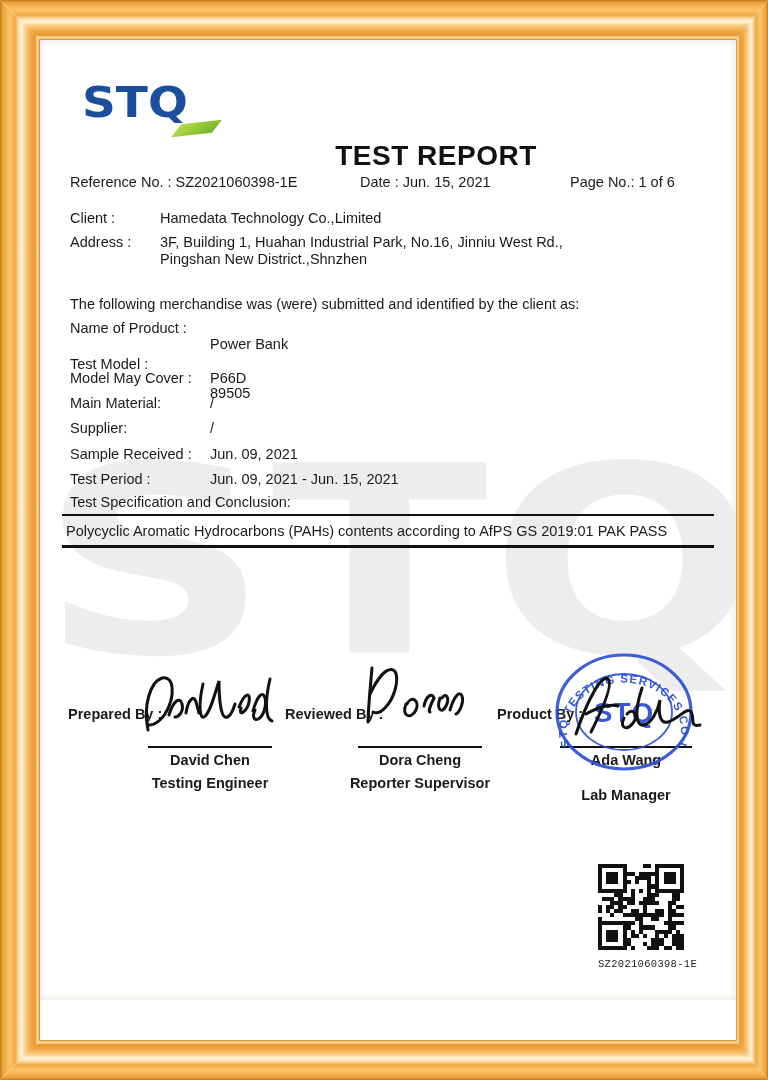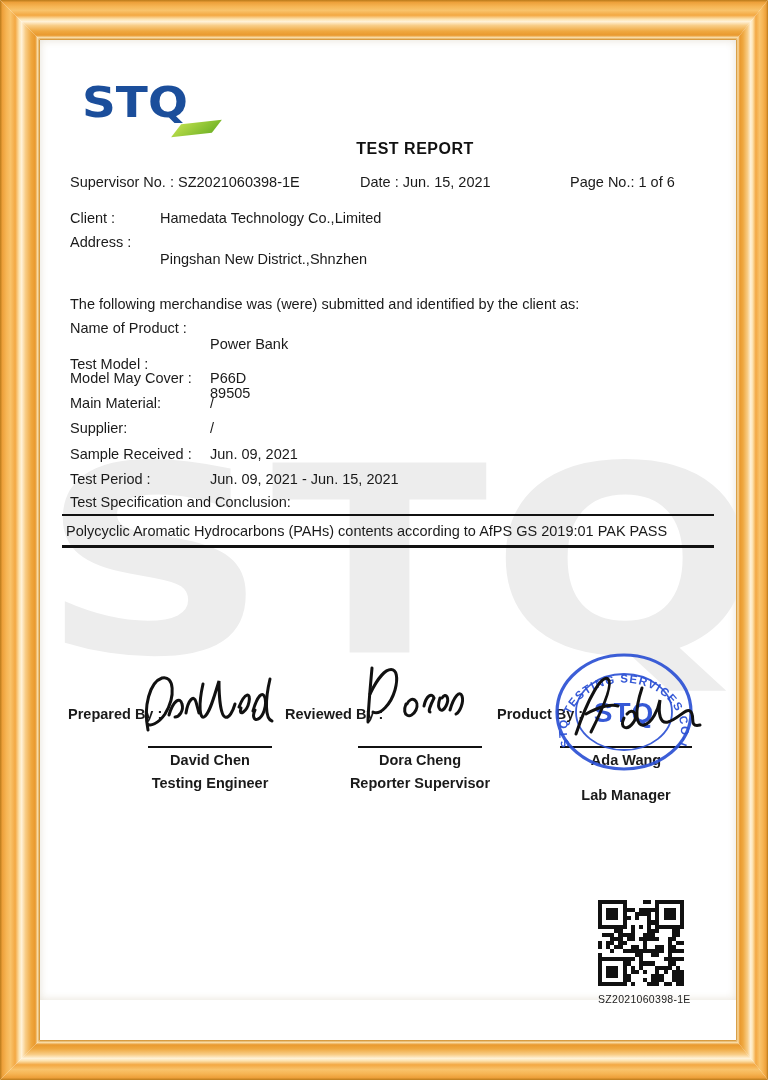--- a/index.html
+++ b/index.html
@@ -21,64 +21,65 @@
     box-shadow:inset 0 0 8px rgba(120,90,30,.18);}
   .abs{position:absolute;}
   .txt{font-size:14.5px;color:#1a1a1a;white-space:nowrap;}
   .bold{font-weight:bold;}
   
   .logo{left:42px;top:42px;width:150px;height:56px;z-index:2;}
   .logo .letters{position:absolute;left:0;top:-8px;font-size:47px;font-weight:bold;letter-spacing:0px;color:#1b4e9b;font-family:"DejaVu Sans",sans-serif;transform:scaleY(.92);}
   .logo .leaf{position:absolute;left:96px;top:40px;width:37px;height:13px;
     background:linear-gradient(120deg,#b8dc4a,#74b427);transform:skewX(-42deg) rotate(-7deg);}
   
-  .title{left:235px;top:100px;width:280px;text-align:center;font-size:16px;font-weight:bold;color:#111;letter-spacing:.5px;z-index:2;}
+  .title{left:256px;top:100px;width:280px;text-align:center;font-size:28px;font-weight:bold;color:#111;letter-spacing:.5px;z-index:2;}
   .hdr{top:134px;z-index:2;}
   
   .concl{left:22px;top:474px;width:652px;height:29px;border-top:2px solid #111;border-bottom:3px solid #111;
     display:flex;align-items:center;justify-content:space-between;z-index:2;}
   .concl .txt{padding-left:4px;}
   .concl .pass{margin-right:58px;}
   
   .watermark{left:0;top:392px;width:696px;text-align:center;font-size:318px;line-height:1;font-weight:800;
     color:#ededed;letter-spacing:2px;transform:scaleY(.82);transform-origin:top center;z-index:0;
     font-family:"DejaVu Sans",sans-serif;pointer-events:none;}
   
   .sigline{border-top:2px solid #111;height:0;z-index:2;}
   .signame{text-align:center;font-weight:bold;z-index:2;}
   .sigsvg{z-index:5;}
   .stamp{z-index:3;}
-  .qr{left:558px;top:860px;z-index:2;}
+  .qr{left:558px;top:824px;z-index:2;font-family:Liberation Mono, monospace;}
   .qrlabel{font-size:10.5px;color:#222;margin-top:3px;letter-spacing:.3px;}
 </style>
 </head>
 <body>
 
 <div class="frame top"></div>
 <div class="frame bottom"></div>
 <div class="frame left"></div>
 <div class="frame right"></div>
 
 <div class="page">
 
   <div class="abs watermark">STQ</div>
 
   <div class="abs logo">
     <div class="leaf"></div>
     <div class="letters">STQ</div>
   </div>
 
   <div class="abs title">TEST REPORT</div>
-  <div class="abs hdr txt" style="left:30px;">Supervisor No. : SZ2021060398-1E</div>
+  <div class="abs hdr txt" style="left:30px;">Reference No. : SZ2021060398-1E</div>
   <div class="abs hdr txt" style="left:320px;">Date : Jun. 15, 2021</div>
   <div class="abs hdr txt" style="left:530px;">Page No.: 1 of 6</div>
 
   <div class="abs txt" style="left:30px;top:170px;z-index:2;">Client :</div>
   <div class="abs txt" style="left:120px;top:170px;z-index:2;">Hamedata Technology Co.,Limited</div>
   <div class="abs txt" style="left:30px;top:194px;z-index:2;">Address :</div>
+  <div class="abs txt" style="left:120px;top:194px;z-index:2;">3F, Building 1, Huahan Industrial Park, No.16, Jinniu West Rd.,</div>
   <div class="abs txt" style="left:120px;top:211px;z-index:2;">Pingshan New District.,Shnzhen</div>
 
   <div class="abs txt" style="left:30px;top:256px;z-index:2;">The following merchandise was (were) submitted and identified by the client as:</div>
 
   <div class="abs txt" style="left:30px;top:280px;z-index:2;">Name of Product :</div>
   <div class="abs txt" style="left:170px;top:280px;z-index:2;margin-top:16px;">Power Bank</div>
   <div class="abs txt" style="left:30px;top:316px;z-index:2;text-align:center;">Test Model :</div>
   <div class="abs txt" style="left:170px;top:305px;z-index:2;margin-top:40px;">89505</div>
   <div class="abs txt" style="left:30px;top:330px;z-index:2;">Model May Cover :</div>
   <div class="abs txt" style="left:170px;top:330px;z-index:2;">P66D</div>

